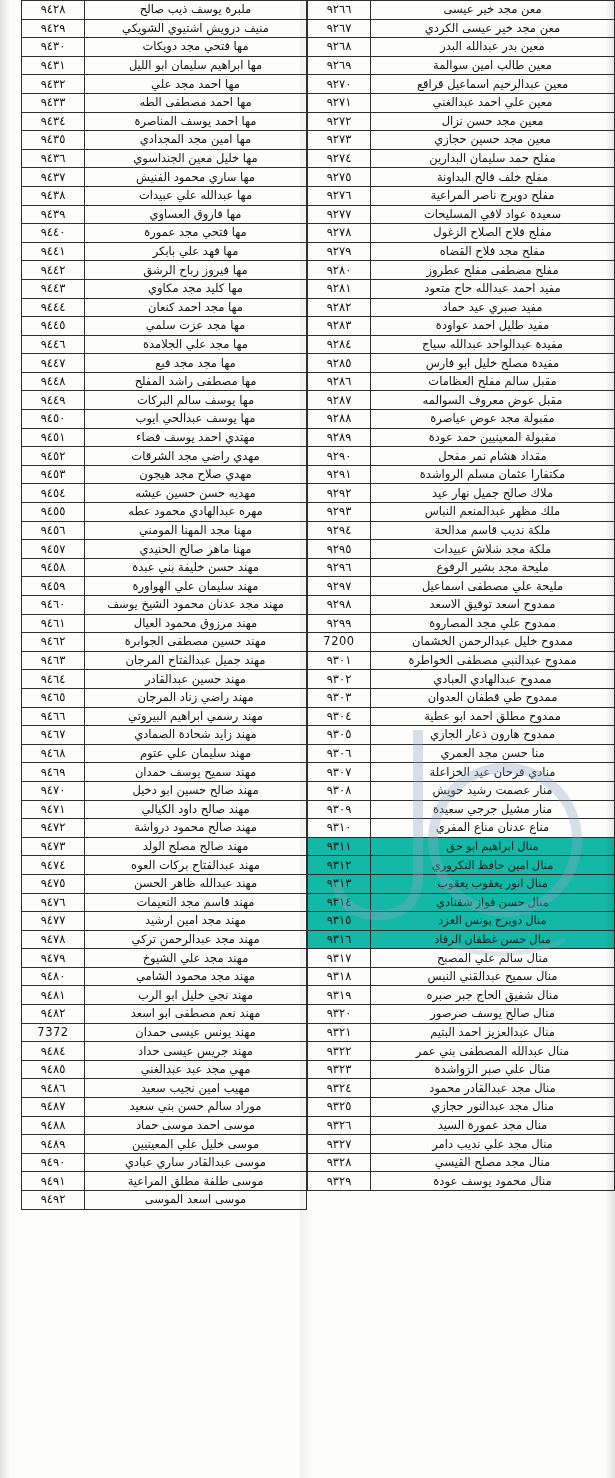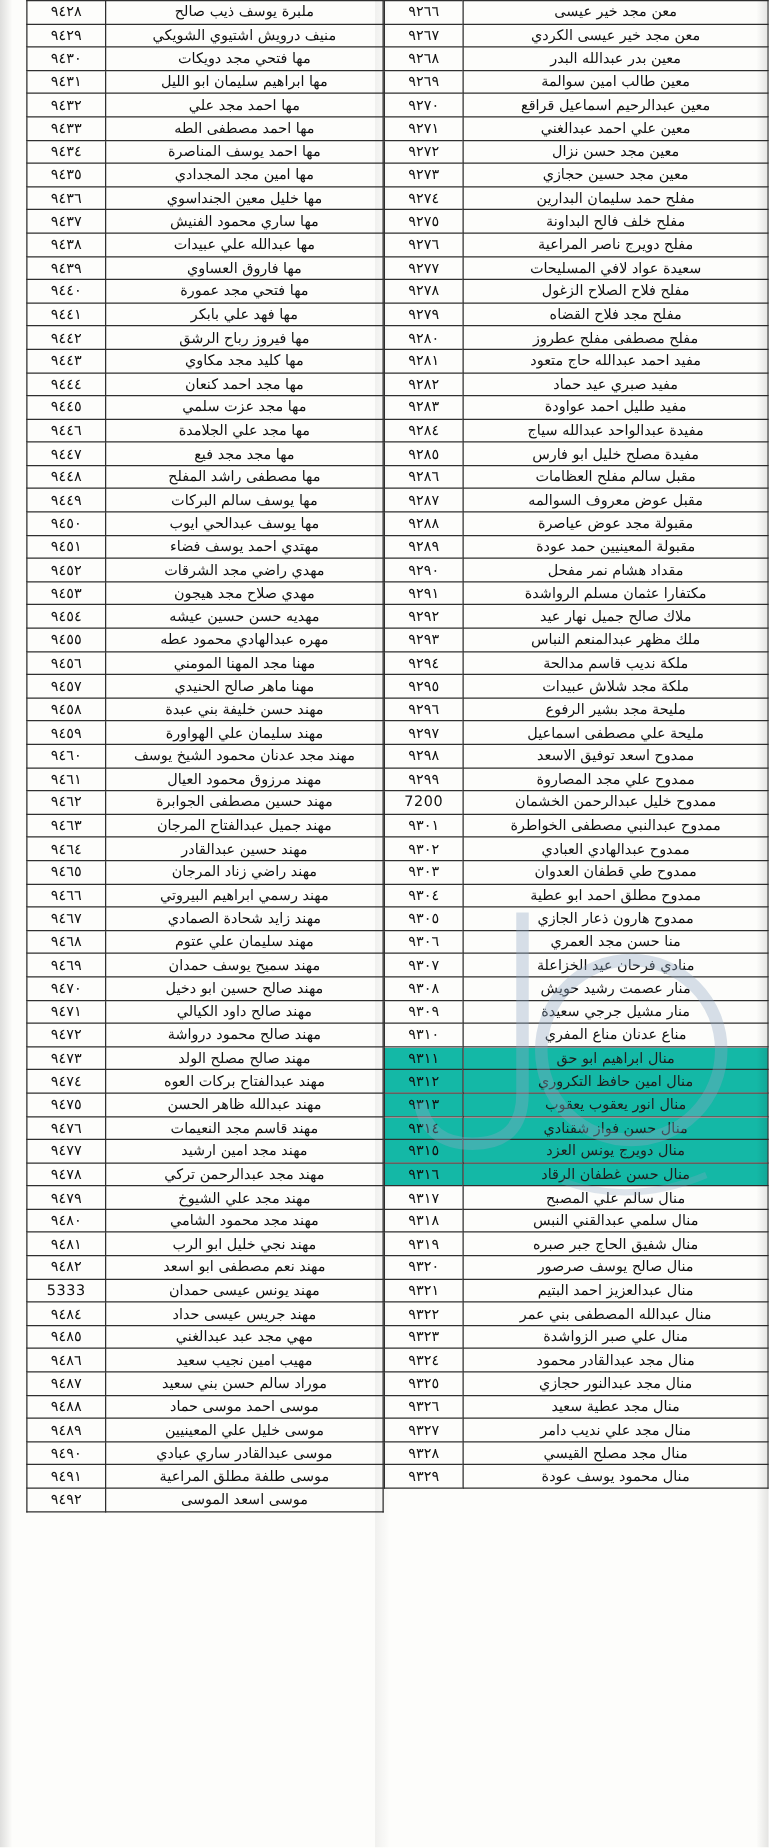--- a/index.html
+++ b/index.html
@@ -76,21 +76,21 @@
   .col-right table.tbl { margin-right: 0; }
   
   .gutter {
     width: 14px;
     border: 0 !important;
     background: #fdfdfb;
   }
   tr.hl td {
     background: #14b8a6;
   }
-  tr.hl td.nm { color: #1d1d1d; }
+  tr.hl td.nm { color: #1d1d1d; font-family: Liberation Serif, serif; }
 
   .edge-shadow {
     position: absolute;
     top: 0; bottom: 0;
     width: 10px;
     background: linear-gradient(to left, rgba(0,0,0,0.10), rgba(0,0,0,0));
     pointer-events: none;
     z-index: 4;
   }
   .edge-left { left: 0; background: linear-gradient(to right, rgba(0,0,0,0.12), rgba(0,0,0,0)); }
@@ -317,21 +317,21 @@
             </tr>
             <tr class="hl">
               <td class="nm">منال حسن غطفان الرقاد</td>
               <td class="num">٩٣١٦</td>
             </tr>
             <tr>
               <td class="nm">منال سالم علي المصبح</td>
               <td class="num">٩٣١٧</td>
             </tr>
             <tr>
-              <td class="nm">منال سلمي عبدالقني النبس</td>
+              <td class="nm">منال سميح عبدالقني النبس</td>
               <td class="num">٩٣١٨</td>
             </tr>
             <tr>
               <td class="nm">منال شفيق الحاج جبر صبره</td>
               <td class="num">٩٣١٩</td>
             </tr>
             <tr>
               <td class="nm">منال صالح يوسف صرصور</td>
               <td class="num">٩٣٢٠</td>
             </tr>
@@ -349,21 +349,21 @@
             </tr>
             <tr>
               <td class="nm">منال مجد عبدالقادر محمود</td>
               <td class="num">٩٣٢٤</td>
             </tr>
             <tr>
               <td class="nm">منال مجد عبدالنور حجازي</td>
               <td class="num">٩٣٢٥</td>
             </tr>
             <tr>
-              <td class="nm">منال مجد عطية سعيد</td>
+              <td class="nm">منال مجد عمورة السيد</td>
               <td class="num">٩٣٢٦</td>
             </tr>
             <tr>
               <td class="nm">منال مجد علي نديب دامر</td>
               <td class="num">٩٣٢٧</td>
             </tr>
             <tr>
               <td class="nm">منال مجد مصلح القيسي</td>
               <td class="num">٩٣٢٨</td>
             </tr>
@@ -648,21 +648,21 @@
               <td class="num">٩٤٨١</td>
               <td class="gutter"></td>
             </tr>
             <tr>
               <td class="nm">مهند نعم مصطفى ابو اسعد</td>
               <td class="num">٩٤٨٢</td>
               <td class="gutter"></td>
             </tr>
             <tr>
               <td class="nm">مهند يونس عيسى حمدان</td>
-              <td class="num">5333</td>
+              <td class="num">7372</td>
               <td class="gutter"></td>
             </tr>
             <tr>
               <td class="nm">مهند جريس عيسى حداد</td>
               <td class="num">٩٤٨٤</td>
               <td class="gutter"></td>
             </tr>
             <tr>
               <td class="nm">مهي مجد عبد عبدالغني</td>
               <td class="num">٩٤٨٥</td>

